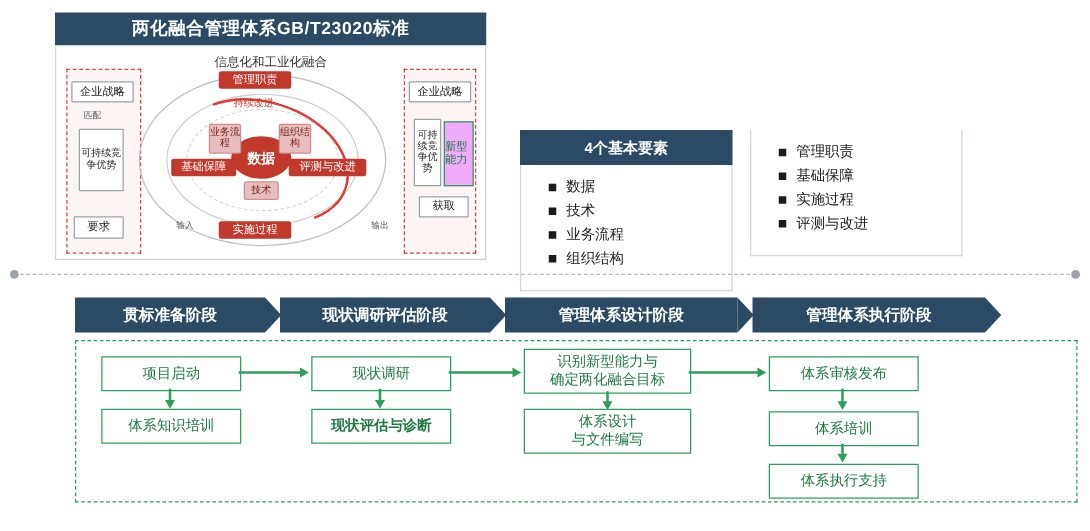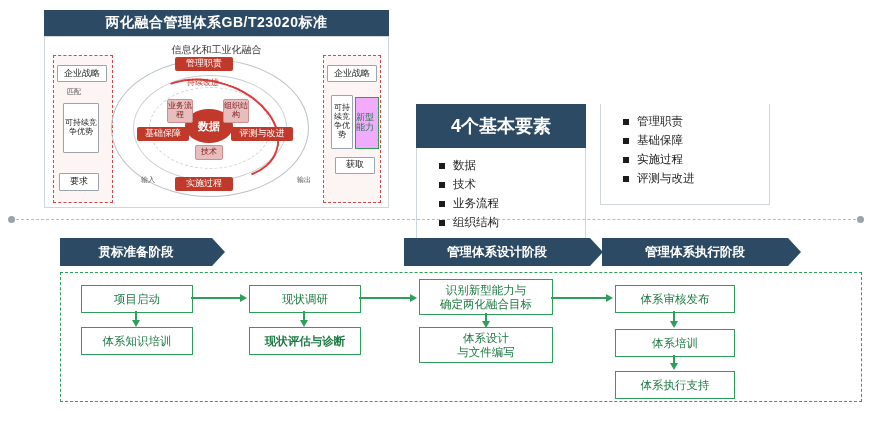--- a/index.html
+++ b/index.html
@@ -79,21 +79,21 @@
 
   
   .bullets{position:absolute;left:404px;top:16px;width:456px;}
   .bullet-row{display:flex;margin-bottom:12px;}
   .bullet-sq{width:7px;height:7px;background:#1b1b1b;margin-top:5px;margin-right:8px;flex:0 0 auto;}
   .bullet-tx{font-size:12.5px;line-height:1.55;color:#1b1b1b;}
 
   
   .panel{position:absolute;width:170px;}
   .panel-hd{
-    height:44px;background:#2c4a63;color:#fff;font-size:18px;font-weight:bold;
+    height:28px;background:#2c4a63;color:#fff;font-size:12px;font-weight:bold;
     display:flex;align-items:center;justify-content:center;
   }
   .panel-bd{
     border:1px solid #cfd6dc;border-top:none;background:#fff;padding:8px 0 8px 0;height:84px;
   }
   .panel-li{display:flex;align-items:center;padding:2px 0 2px 22px;font-size:11.5px;color:#1b1b1b;}
   .panel-li .sq{width:6px;height:6px;background:#1b1b1b;margin-right:8px;flex:0 0 auto;}
 
   
   .divider{position:absolute;left:8px;top:216px;width:856px;height:8px;}
@@ -218,20 +218,24 @@
   <div class="divider">
     <div class="ln"></div>
     <div class="dot" style="left:0;"></div>
     <div class="dot" style="left:849px;"></div>
   </div>
 
   <div class="phase" style="left:60px;width:152px;">
     <span>贯标准备阶段</span>
     <span class="cap"></span>
   </div>
+  <div class="phase" style="left:224px;width:168px;">
+    <span>现状调研评估阶段</span>
+    <span class="cap"></span>
+  </div>
   <div class="phase" style="left:404px;width:186px;">
     <span>管理体系设计阶段</span>
     <span class="cap"></span>
   </div>
   <div class="phase" style="left:602px;width:186px;">
     <span>管理体系执行阶段</span>
     <span class="cap"></span>
   </div>
 
   <div class="flow">

